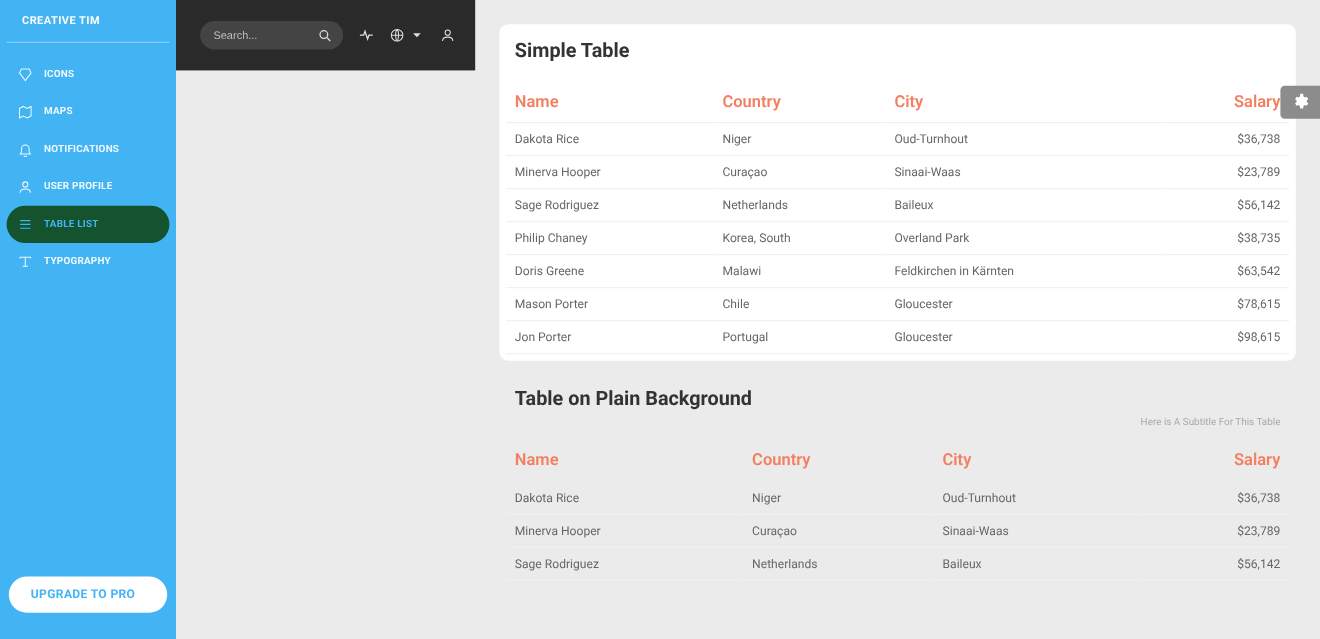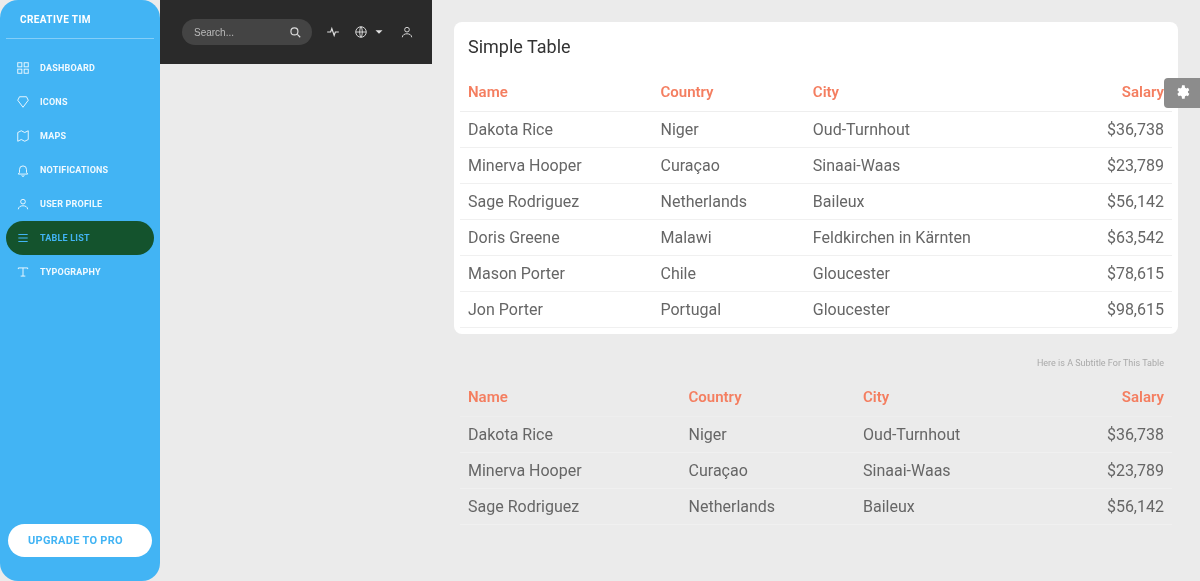--- a/index.html
+++ b/index.html
@@ -16,21 +16,20 @@
   .layout { display: flex; width: 100%; height: 100%; }
   .sidebar {
     width: 160px;
     background: #42b4f4;
     color: #fff;
     display: flex;
     flex-direction: column;
     padding: 10px 6px;
     position: relative;
     flex-shrink: 0;
-    border-radius: 18px;
   }
   .brand-row {
     display: flex;
     align-items: center;
     gap: 8px;
     padding: 2px 6px 12px 6px;
     border-bottom: 1px solid rgba(255,255,255,.35);
     margin-bottom: 6px;
   }
   .brand-row svg { flex-shrink: 0; }
@@ -119,21 +118,21 @@
     background: #fff;
     border-radius: 8px;
     padding: 14px 6px 6px 6px;
     margin-bottom: 24px;
   }
   .plain-card {
     padding: 0 6px 6px 6px;
   }
   .card-title {
     font-size: 18px;
-    font-weight: 400;
+    font-weight: 700;
     color: #333;
     padding: 0 8px 6px 8px;
   }
   .card-sub {
     font-size: 9px;
     color: #a9a9a9;
     padding: 0 8px;
     text-align: right;
   }
   table {
@@ -144,21 +143,21 @@
   thead th {
     text-align: left;
     font-size: 15px;
     font-weight: 600;
     color: #f47e60;
     padding: 10px 8px;
     border-bottom: 1px solid #eee;
   }
   thead th.num { text-align: right; }
   tbody td {
-    font-size: 16px;
+    font-size: 11px;
     color: #666;
     padding: 8px 8px;
     border-bottom: 1px solid #f0f0f0;
     margin-left: 40px;
   }
   tbody td.num { text-align: right; }
   .settings-fab {
     position: absolute;
     right: 0;
     top: 78px;
@@ -184,31 +183,20 @@
       <span class="ico">
         <svg viewBox="0 0 24 24" fill="none" stroke="#fff" stroke-width="1.5">
             <circle cx="12" cy="12" r="3"></circle>
             <circle cx="12" cy="12" r="9" stroke-dasharray="2 3"></circle>
           </svg>
       </span>
       <span class="brand-text">CREATIVE TIM</span>
     </div>
 
     <nav class="nav">
-      <div class="nav-item">
-        <span class="ico">
-          <svg viewBox="0 0 24 24" fill="none" stroke="currentColor" stroke-width="1.6">
-              <rect x="3" y="3" width="7" height="7"></rect>
-              <rect x="14" y="3" width="7" height="7"></rect>
-              <rect x="3" y="14" width="7" height="7"></rect>
-              <rect x="14" y="14" width="7" height="7"></rect>
-            </svg>
-        </span>
-        <span>DASHBOARD</span>
-      </div>
       <div class="nav-item">
         <span class="ico">
           <svg viewBox="0 0 24 24" fill="none" stroke="currentColor" stroke-width="1.6">
               <path d="M6 3h12l3 6-9 12L3 9l3-6z"></path>
             </svg>
         </span>
         <span>ICONS</span>
       </div>
       <div class="nav-item">
         <span class="ico">
@@ -330,20 +318,26 @@
                 <td>Sinaai-Waas</td>
                 <td class="num">$23,789</td>
               </tr>
               <tr>
                 <td>Sage Rodriguez</td>
                 <td>Netherlands</td>
                 <td>Baileux</td>
                 <td class="num">$56,142</td>
               </tr>
               <tr>
+                <td>Philip Chaney</td>
+                <td>Korea, South</td>
+                <td>Overland Park</td>
+                <td class="num">$38,735</td>
+              </tr>
+              <tr>
                 <td>Doris Greene</td>
                 <td>Malawi</td>
                 <td>Feldkirchen in Kärnten</td>
                 <td class="num">$63,542</td>
               </tr>
               <tr>
                 <td>Mason Porter</td>
                 <td>Chile</td>
                 <td>Gloucester</td>
                 <td class="num">$78,615</td>
@@ -352,20 +346,21 @@
                 <td>Jon Porter</td>
                 <td>Portugal</td>
                 <td>Gloucester</td>
                 <td class="num">$98,615</td>
               </tr>
             </tbody>
         </table>
       </div>
 
       <div class="plain-card">
+        <div class="card-title">Table on Plain Background</div>
         <div class="card-sub">Here is A Subtitle For This Table</div>
         <table>
           <thead>
             <tr>
               <th>Name</th>
               <th>Country</th>
               <th>City</th>
               <th class="num">Salary</th>
             </tr>
           </thead>

